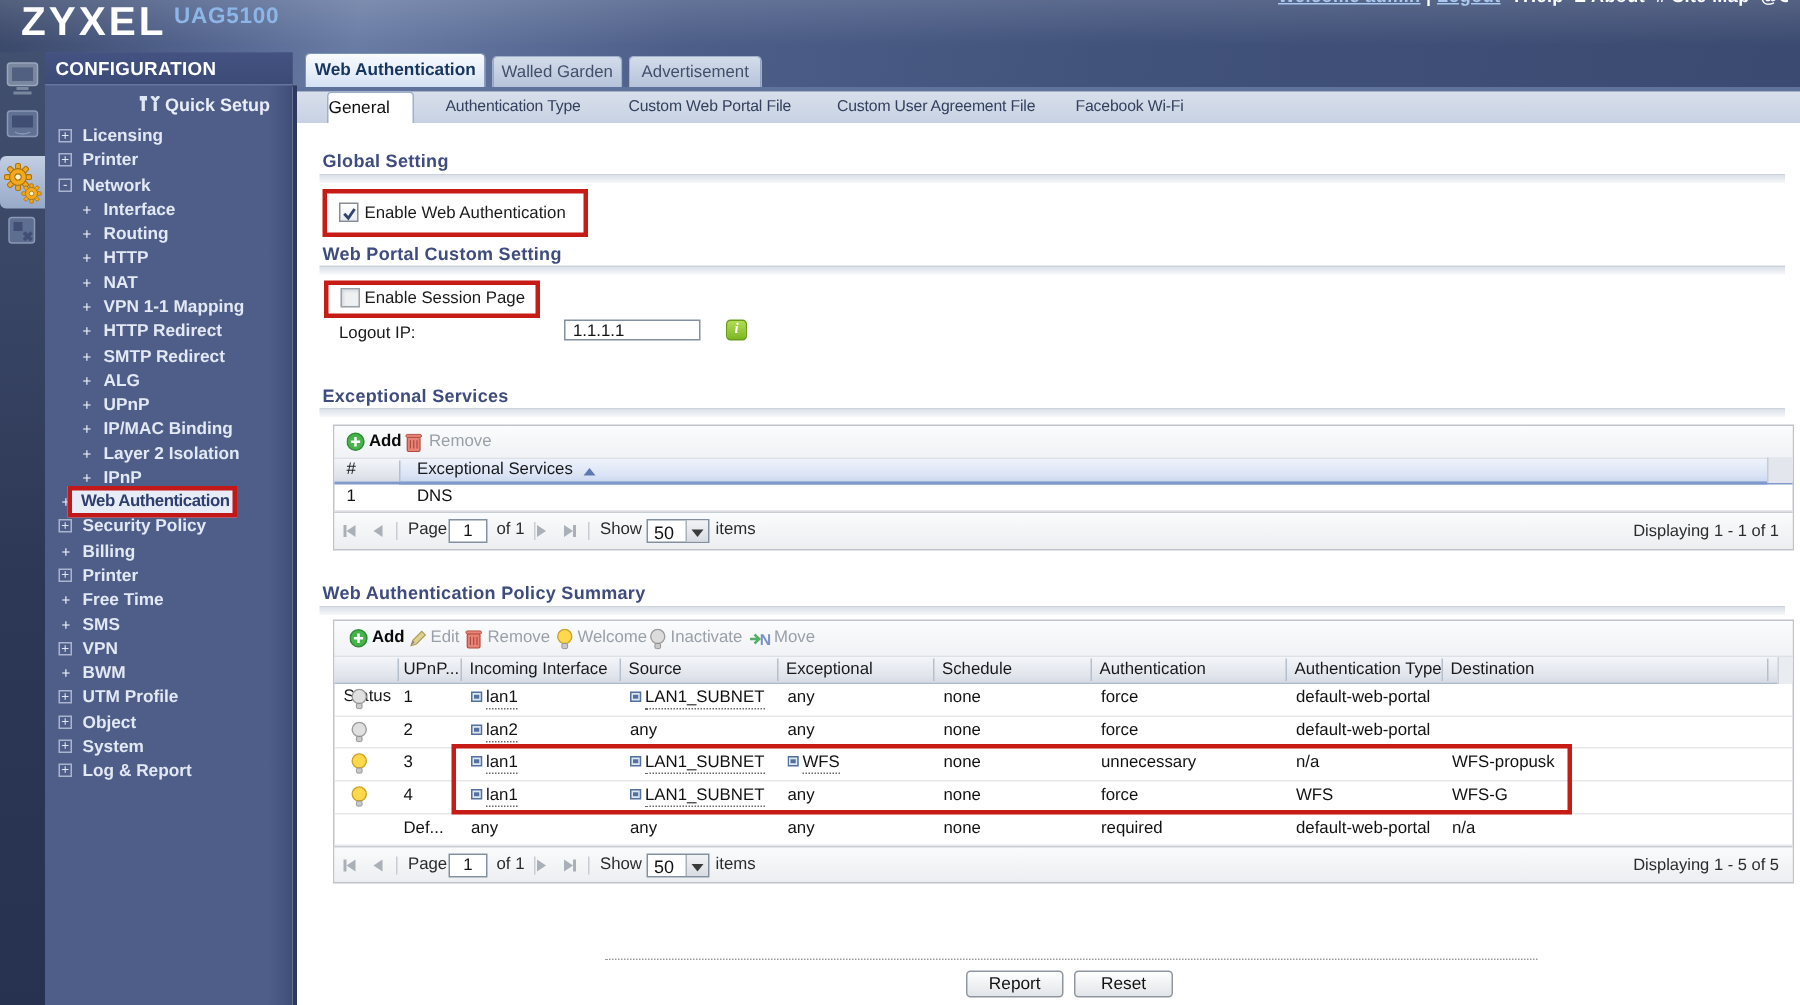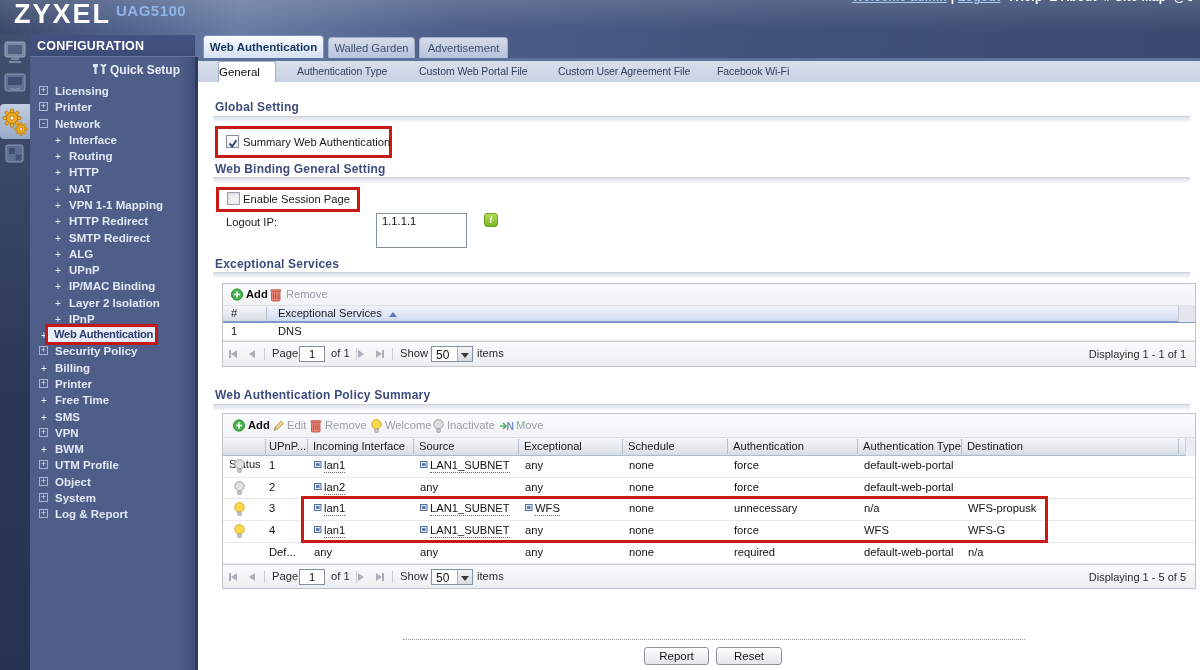--- a/index.html
+++ b/index.html
@@ -254,28 +254,28 @@
 <div class="a subt" style="left:297px">Authentication Type</div>
 <div class="a subt" style="left:419px">Custom Web Portal File</div>
 <div class="a subt" style="left:558px">Custom User Agreement File</div>
 <div class="a subt" style="left:717px">Facebook Wi-Fi</div>
 <div class="a h1" style="left:215px;top:100px">Global Setting</div>
 <div class="a divd" style="top:116px"></div>
 <div class="a redbox" style="left:215px;top:126px;width:177px;height:32px"></div>
 <div class="a cb" style="left:226px;top:135px"><svg width="12" height="12">
       <path d="M2.5 5.5 l2.7 3 4.2 -6.2" stroke="#33436f" stroke-width="1.9" fill="none"></path>
     </svg></div>
-<div class="a lbl" style="left:243px;top:136px">Summary Web Authentication</div>
-<div class="a h1" style="left:215px;top:162px">Web Binding General Setting</div>
+<div class="a lbl" style="left:243px;top:136px">Enable Web Authentication</div>
+<div class="a h1" style="left:215px;top:162px">Web Portal Custom Setting</div>
 <div class="a divd" style="top:177px"></div>
 <div class="a redbox" style="left:216px;top:187px;width:144px;height:25px"></div>
 <div class="a cbu" style="left:227px;top:192px"></div>
 <div class="a lbl" style="left:243px;top:193px">Enable Session Page</div>
 <div class="a lbl" style="left:226px;top:216px">Logout IP:</div>
-<div class="a ipt" style="left:376px;top:213px;width:91px;height:35px;line-height:15px">1.1.1.1</div>
+<div class="a ipt" style="left:376px;top:213px;width:91px;height:14px;line-height:15px">1.1.1.1</div>
 <div class="a" style="left:484px;top:213px;width:14px;height:14px;border:1px solid #699d1e;border-radius:3px;background:linear-gradient(#b2dc55,#7cb723);color:#fff;font-size:10px;font-weight:bold;text-align:center;line-height:12px;font-family:'Liberation Serif',serif;font-style:italic">i</div>
 <div class="a h1" style="left:215px;top:257px">Exceptional Services</div>
 <div class="a divd" style="top:272px"></div>
 <div class="a tbl" style="left:222px;top:283px;width:974px;height:84px">
 <div class="a tbar">
       <svg width="13" height="13" style="position:absolute;left:8px;top:4px">
         <circle cx="6" cy="6.5" r="5.6" fill="#46b44a" stroke="#2e8c33"></circle>
         <path d="M6 3.4 v6.2 M2.9 6.5 h6.2" stroke="#fff" stroke-width="1.7"></path>
       </svg>
       <span class="a tbtxt blk" style="left:23px">Add</span>

